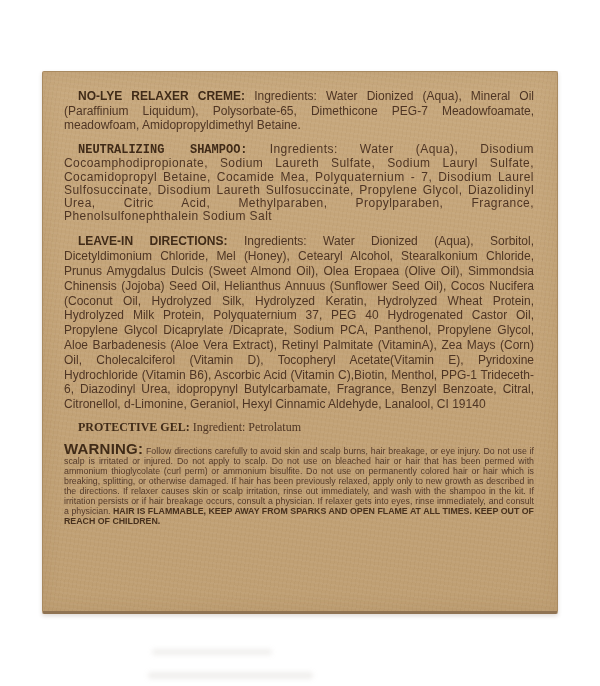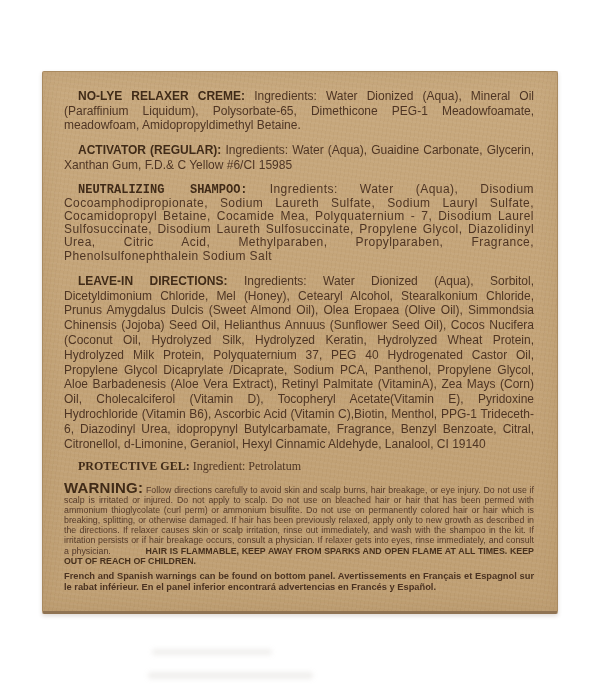--- a/index.html
+++ b/index.html
@@ -59,21 +59,21 @@
     color: #53392a;
     margin-bottom: 5px;
   }
   .warning .warn-lbl {
     font-weight: bold;
     font-size: 15px;
     color: #402b18;
     letter-spacing: 0.2px;
     margin-top: 44px;
   }
-  .warning .warn-em { font-weight: bold; color: #46301d; margin-left: 32px; }
+  .warning .warn-em { font-weight: bold; color: #46301d; }
 
   .lang-note {
     font-weight: bold;
     font-size: 9.3px;
     line-height: 11.4px;
     text-align: justify;
     color: #4a3221;
   }
 
   .ghost {
@@ -87,27 +87,23 @@
 </style>
 </head>
 <body>
 
 <div class="stage">
 
   <div class="kraft-panel">
 
     <p class="sec sec-nolye">
       <span class="lbl">NO-LYE RELAXER CREME:</span>
-      <span>Ingredients: Water Dionized (Aqua), Mineral Oil (Paraffinium Liquidum), Polysorbate-65, Dimethicone PEG-1 Meadowfoamate, meadowfoam, Amidopropyldimethyl Betaine.</span>
+      <span>Ingredients: Water Dionized (Aqua), Mineral Oil (Paraffinium Liquidum), Polysorbate-65, Dimethicone PEG-7 Meadowfoamate, meadowfoam, Amidopropyldimethyl Betaine.</span>
     </p>
 
-    <p class="sec sec-activator">
-      <span class="lbl">ACTIVATOR (REGULAR):</span>
-      <span>Ingredients: Water (Aqua), Guaidine Carbonate, Glycerin, Xanthan Gum, F.D.&amp; C Yellow #6/CI 15985</span>
-    </p>
 
     <p class="sec sec-shampoo">
       <span class="lbl">NEUTRALIZING SHAMPOO:</span>
       <span>Ingredients: Water (Aqua), Disodium Cocoamphodipropionate, Sodium Laureth Sulfate, Sodium Lauryl Sulfate, Cocamidopropyl Betaine, Cocamide Mea, Polyquaternium - 7, Disodium Laurel Sulfosuccinate, Disodium Laureth Sulfosuccinate, Propylene Glycol, Diazolidinyl Urea, Citric Acid, Methylparaben, Propylparaben, Fragrance, Phenolsulfonephthalein Sodium Salt</span>
     </p>
 
     <p class="sec sec-leavein">
       <span class="lbl">LEAVE-IN DIRECTIONS:</span>
       <span>Ingredients: Water Dionized (Aqua), Sorbitol, Dicetyldimonium Chloride, Mel (Honey), Cetearyl Alcohol, Stearalkonium Chloride, Prunus Amygdalus Dulcis (Sweet Almond Oil), Olea Eropaea (Olive Oil), Simmondsia Chinensis (Jojoba) Seed Oil, Helianthus Annuus (Sunflower Seed Oil), Cocos Nucifera (Coconut Oil, Hydrolyzed Silk, Hydrolyzed Keratin, Hydrolyzed Wheat Protein, Hydrolyzed Milk Protein, Polyquaternium 37, PEG 40 Hydrogenated Castor Oil, Propylene Glycol Dicaprylate /Dicaprate, Sodium PCA, Panthenol, Propylene Glycol, Aloe Barbadenesis (Aloe Vera Extract), Retinyl Palmitate (VitaminA), Zea Mays (Corn) Oil, Cholecalciferol (Vitamin D), Tocopheryl Acetate(Vitamin E), Pyridoxine Hydrochloride (Vitamin B6), Ascorbic Acid (Vitamin C),Biotin, Menthol, PPG-1 Trideceth-6, Diazodinyl Urea, idopropynyl Butylcarbamate, Fragrance, Benzyl Benzoate, Citral, Citronellol, d-Limonine, Geraniol, Hexyl Cinnamic Aldehyde, Lanalool, CI 19140</span>
     </p>
@@ -117,20 +113,19 @@
       <span>Ingredient: Petrolatum</span>
     </p>
 
 
     <p class="warning">
       <span class="warn-lbl">WARNING:</span>
       <span>Follow directions carefully to avoid skin and scalp burns, hair breakage, or eye injury. Do not use if scalp is irritated or injured. Do not apply to scalp. Do not use on bleached hair or hair that has been permed with ammonium thioglycolate (curl perm) or ammonium bisulfite. Do not use on permanently colored hair or hair which is breaking, splitting, or otherwise damaged. If hair has been previously relaxed, apply only to new growth as described in the directions. If relaxer causes skin or scalp irritation, rinse out immediately, and wash with the shampoo in the kit. If irritation persists or if hair breakage occurs, consult a physician. If relaxer gets into eyes, rinse immediately, and consult a physician.</span>
       <span class="warn-em">HAIR IS FLAMMABLE, KEEP AWAY FROM SPARKS AND OPEN FLAME AT ALL TIMES. KEEP OUT OF REACH OF CHILDREN.</span>
     </p>
 
-    <p class="lang-note">French and Spanish warnings can be found on bottom panel. Avertissements en Français et Espagnol sur le rabat inférieur. En el panel inferior encontrará advertencias en Francés y Español.</p>
 
   </div>
 
   <div class="ghost ghost-1"></div>
   <div class="ghost ghost-2"></div>
 
 </div>
 
 </body></html>

